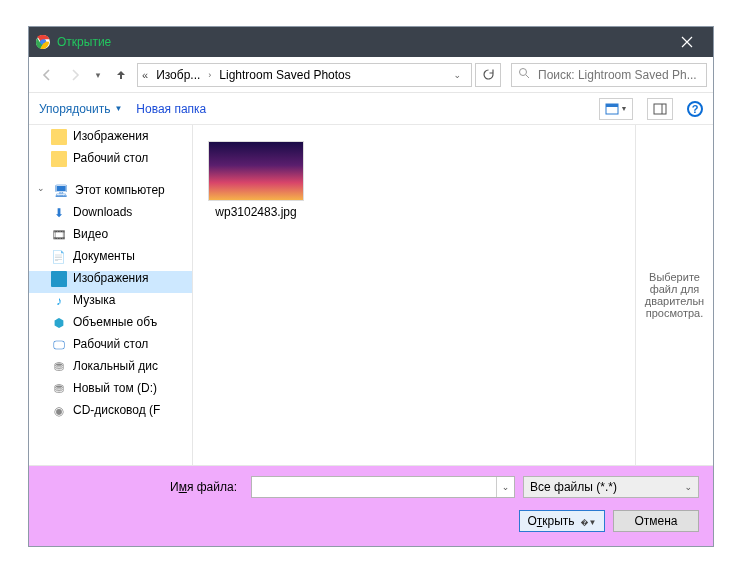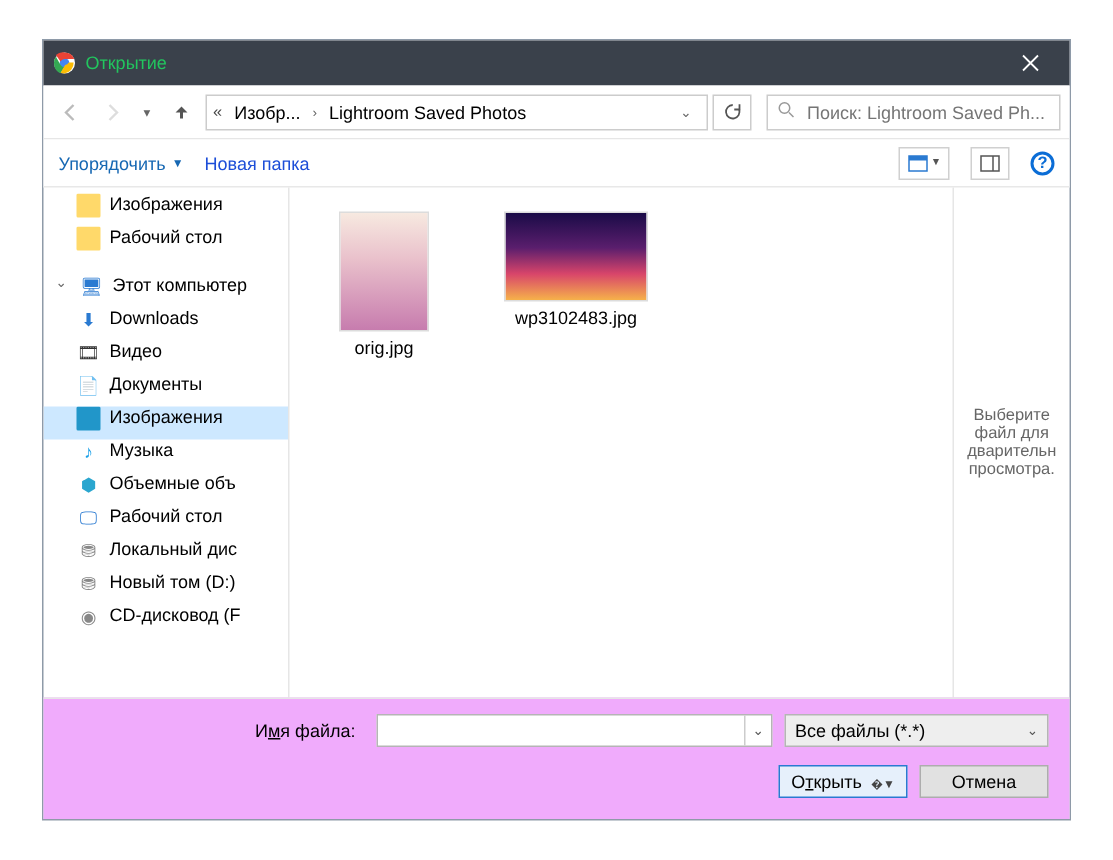--- a/index.html
+++ b/index.html
@@ -259,24 +259,20 @@
           <span>Новый том (D:)</span>
         </div>
       <div class="tree-item">
           <span class="ico cd">◉</span>
           <span>CD-дисковод (F</span>
         </div>
     </div>
 
     <div class="files">
       <div class="file">
-        <div class="thumb t2"></div>
-        <span class="fname">orig.jpg</span>
-      </div>
-      <div class="file">
         <div class="thumb t3"></div>
         <span class="fname">wp3102483.jpg</span>
       </div>
     </div>
 
     <div class="preview">
       <span>Выберите файл для дварительн просмотра.</span>
     </div>
   </div>
 

